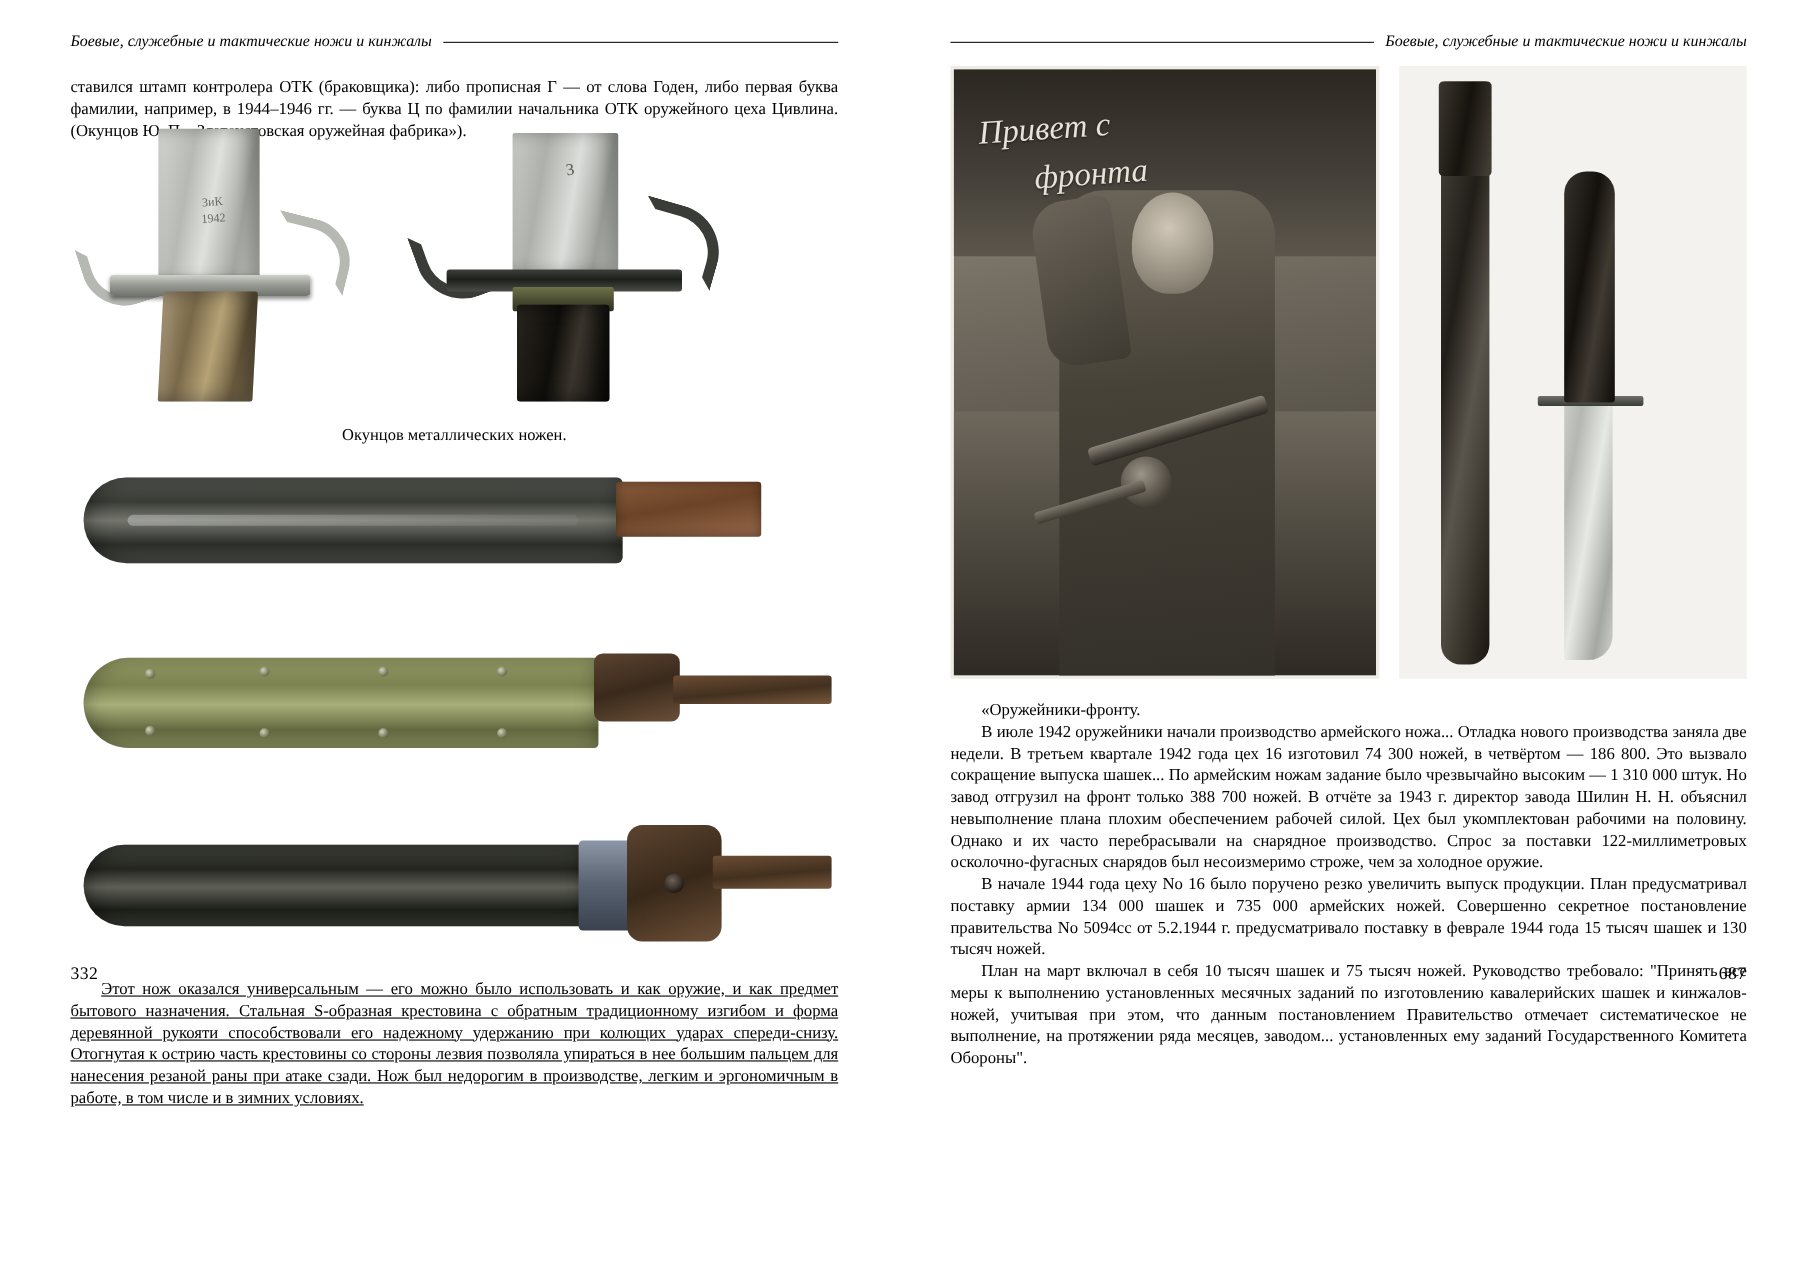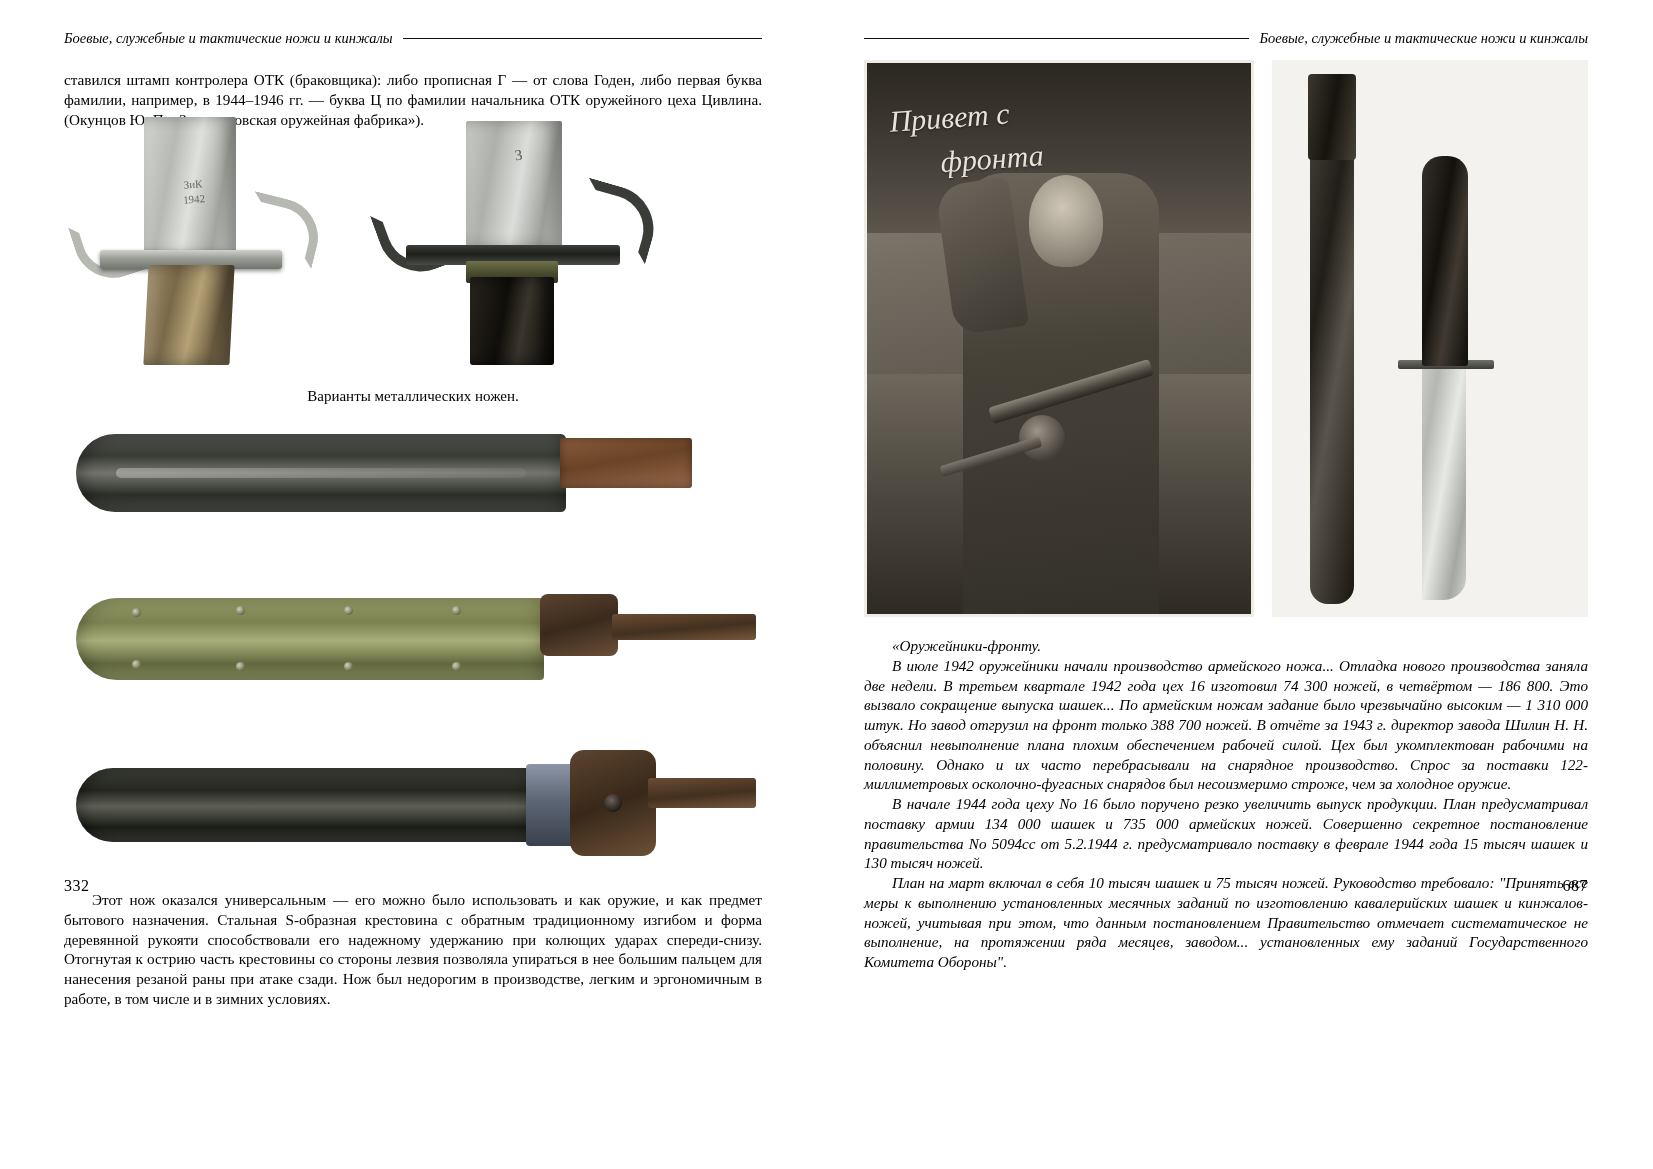--- a/index.html
+++ b/index.html
@@ -51,21 +51,21 @@
 
   
   .body-text {
     font-size: 15.2px;
     line-height: 1.30;
     text-align: justify;
     hyphens: none;
   }
   .body-text p { margin: 0; }
   .indent { text-indent: 28px; }
-  .ital { font-style: italic; }
+  .ital { }
 
   .caption {
     text-align: center;
     font-size: 15px;
     margin-top: 10px;
   }
 
   
   .folio {
     position: absolute;
@@ -376,21 +376,21 @@
         <div class="gB-stamp">З</div>
         <div class="gB-hook-l"></div>
         <div class="gB-hook-r"></div>
         <div class="gB-cross"></div>
         <div class="gB-collar"></div>
         <div class="gB-handle"></div>
       </div>
     </div>
 
     <div style="position:absolute; top:378px; left:64px; width:698px;">
-      <div class="caption">Варианты металлических ножен.</div>
+      <div class="caption">Окунцов металлических ножен.</div>
     </div>
 
     <div class="fig scab1">
       <div class="scab1-body">
         <div class="scab1-sheen"></div>
       </div>
       <div class="scab1-strap"></div>
     </div>
 
     <div class="fig scab2">
@@ -409,21 +409,21 @@
     </div>
 
     <div class="fig knife3">
       <div class="k3-blade"></div>
       <div class="k3-collar"></div>
       <div class="k3-loop"></div>
       <div class="k3-loop-hole"></div>
       <div class="k3-strap"></div>
     </div>
 
-    <div class="body-text" style="position:absolute; top:890px; left:64px; width:698px;">
+    <div class="body-text" style="position:absolute; top:890px; left:64px; width:698px;text-decoration:underline;">
       <p class="indent">Этот нож оказался универсальным — его можно было использовать и как оружие, и как предмет бытового назначения. Стальная S-образная крестовина с обратным традиционному изгибом и форма деревянной рукояти способствовали его надежному удержанию при колющих ударах спереди-снизу. Отогнутая к острию часть крестовины со стороны лезвия позволяла упираться в нее большим пальцем для нанесения резаной раны при атаке сзади. Нож был недорогим в производстве, легким и эргономичным в работе, в том числе и в зимних условиях.</p>
     </div>
 
     <div class="folio folio-left">332</div>
   </div>
 
   <div class="page page-right">
 
     <div class="runhead runhead-right">
       <span class="rule"></span>

